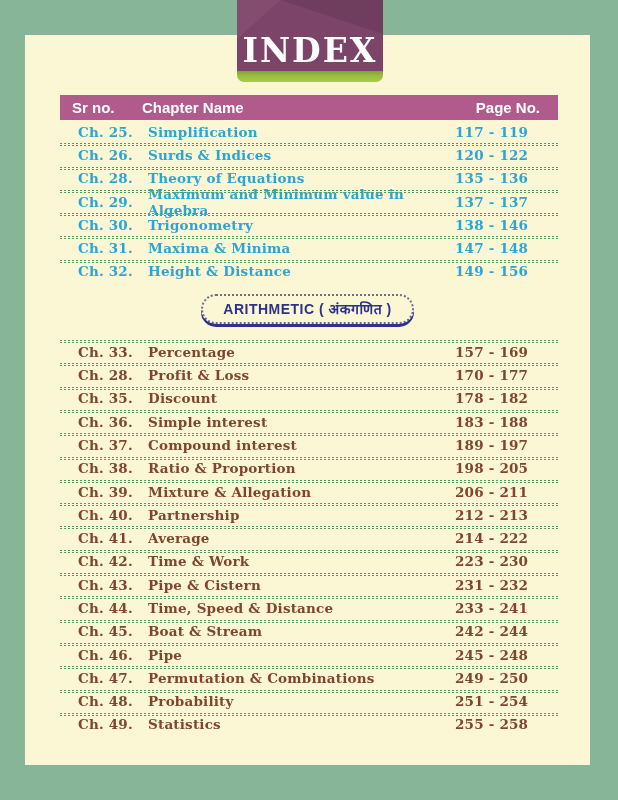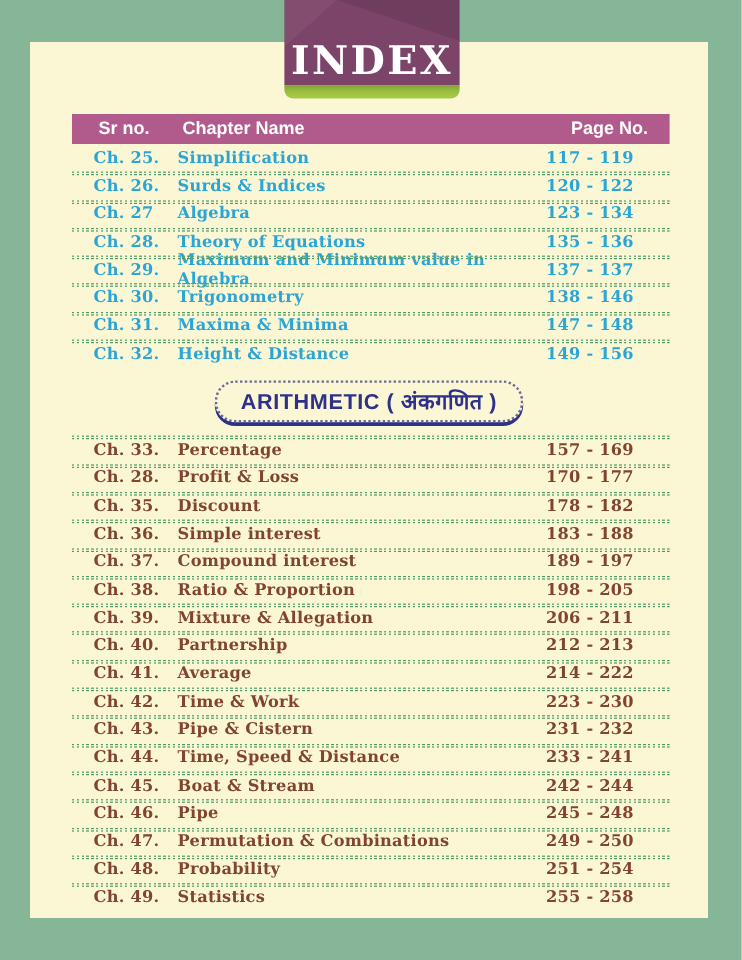--- a/index.html
+++ b/index.html
@@ -55,21 +55,21 @@
     border-radius:0 0 7px 7px;
   }
   
   .thead{
     display:flex;align-items:center;
     margin:60px 32px 0 35px;height:25px;
     background:var(--header-bar);
     color:var(--header-text);
     font-family:"Liberation Sans", sans-serif;font-weight:bold;font-size:15px;
   }
-  .th-sr{padding-left:22px;width:70px;}
+  .th-sr{padding-left:12px;width:70px;}
   .th-chapter{width:307px;}
   .th-page{flex:1;text-align:right;padding-right:18px;}
   
   .section{margin:0 32px 0 35px;}
   .row{
     position:relative;display:flex;align-items:center;height:23.3px;
     font-weight:bold;font-size:13.5px;letter-spacing:0.2px;
   }
   .row::before{
     content:"";position:absolute;top:0;left:0;right:0;height:3px;
@@ -89,21 +89,21 @@
   
   .badge-wrap{text-align:center;margin-top:11px;margin-bottom:15px;height:31px;}
   .badge{
     display:inline-block;
     padding:3px 20px 4px 20px;
     border:2px dotted #6B6B96;
     border-radius:17px;
     box-shadow:0 3px 0 var(--badge-navy);
     color:var(--badge-navy);
     font-family:"Liberation Sans", sans-serif;
-    font-weight:bold;font-size:18px;letter-spacing:0.5px;
+    font-weight:bold;font-size:14px;letter-spacing:0.5px;
     background:var(--panel);
   }
 </style>
 </head>
 <body>
 
 <div class="page">
   <div class="panel">
 
     <div class="thead">
@@ -118,25 +118,20 @@
     <span class="cell chapter">Simplification</span>
     <span class="cell pages">117 - 119</span>
   </div>
 
   <div class="row">
     <span class="cell sr">Ch. 26.</span>
     <span class="cell chapter">Surds &amp; Indices</span>
     <span class="cell pages">120 - 122</span>
   </div>
 
-  <div class="row">
-    <span class="cell sr">Ch. 27</span>
-    <span class="cell chapter">Algebra</span>
-    <span class="cell pages">123 - 134</span>
-  </div>
 
   <div class="row">
     <span class="cell sr">Ch. 28.</span>
     <span class="cell chapter">Theory of Equations</span>
     <span class="cell pages">135 - 136</span>
   </div>
 
   <div class="row">
     <span class="cell sr">Ch. 29.</span>
     <span class="cell chapter">Maximum and Minimum value in Algebra</span>

